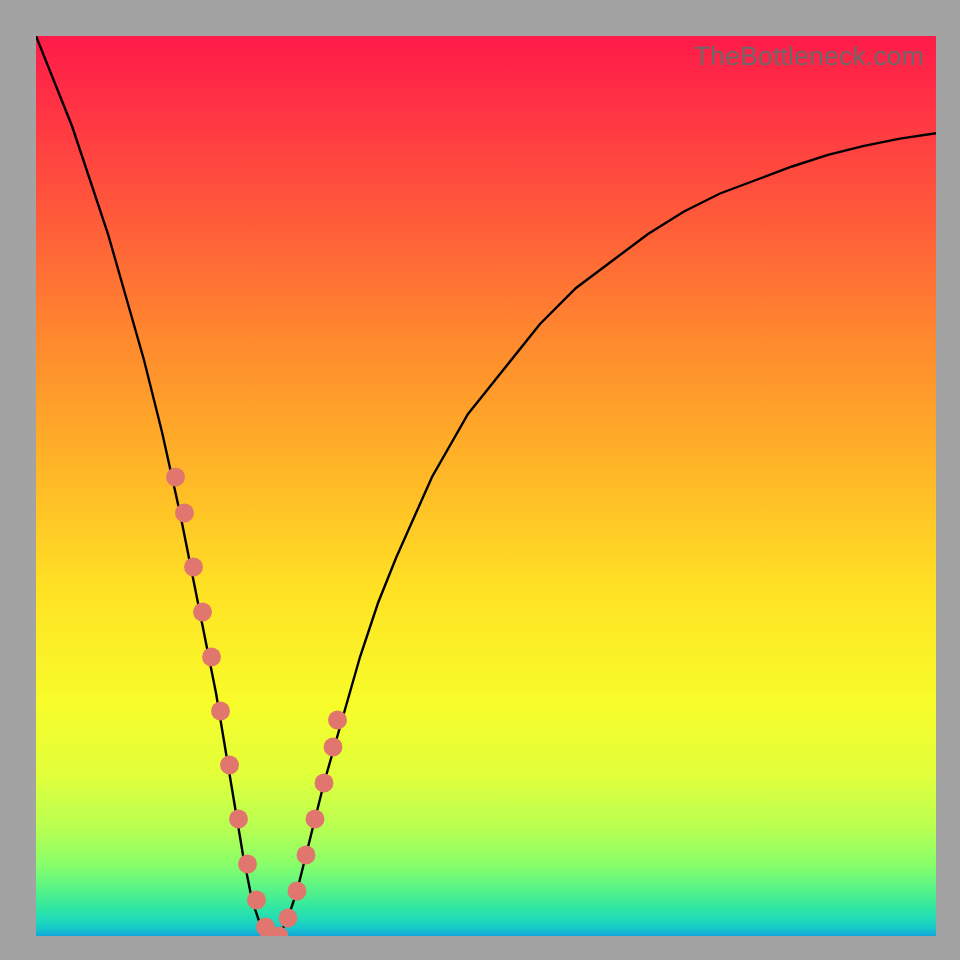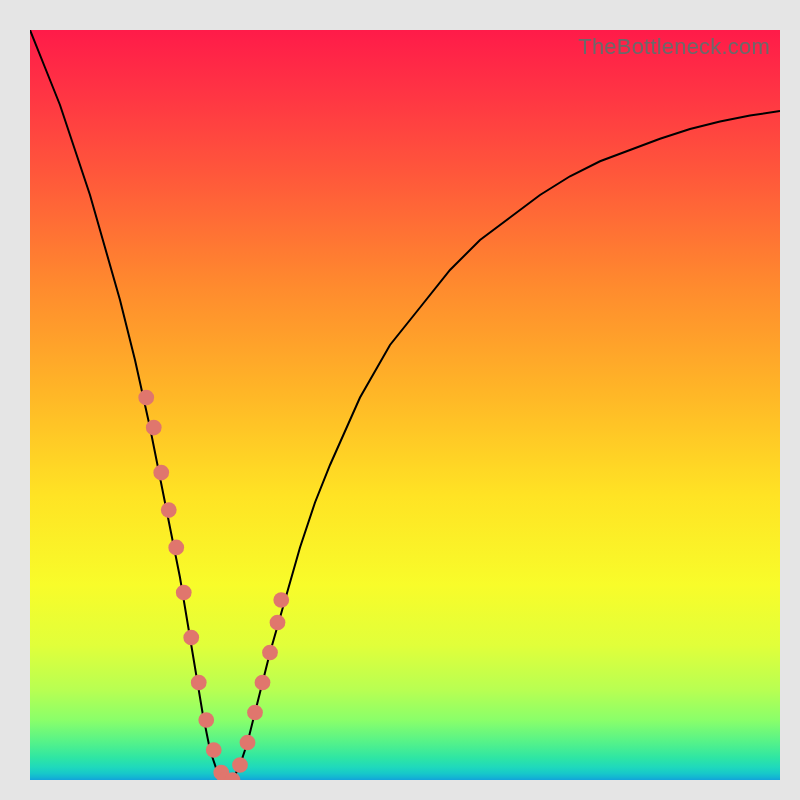--- a/index.html
+++ b/index.html
@@ -7,21 +7,21 @@
     padding: 0;
     width: 800px;
     height: 800px;
     background: #000;
     font-family: Arial, Helvetica, sans-serif;
   }
   .frame {
     position: relative;
     width: 800px;
     height: 800px;
-    background: #e5e5e5;
+    background: #a3a3a3;
   }
   .plot {
     position: absolute;
     left: 30px;
     top: 30px;
     width: 750px;
     height: 750px;
     background: linear-gradient(to bottom,
       #ff1b49 0%,
       #ff3344 8%,

